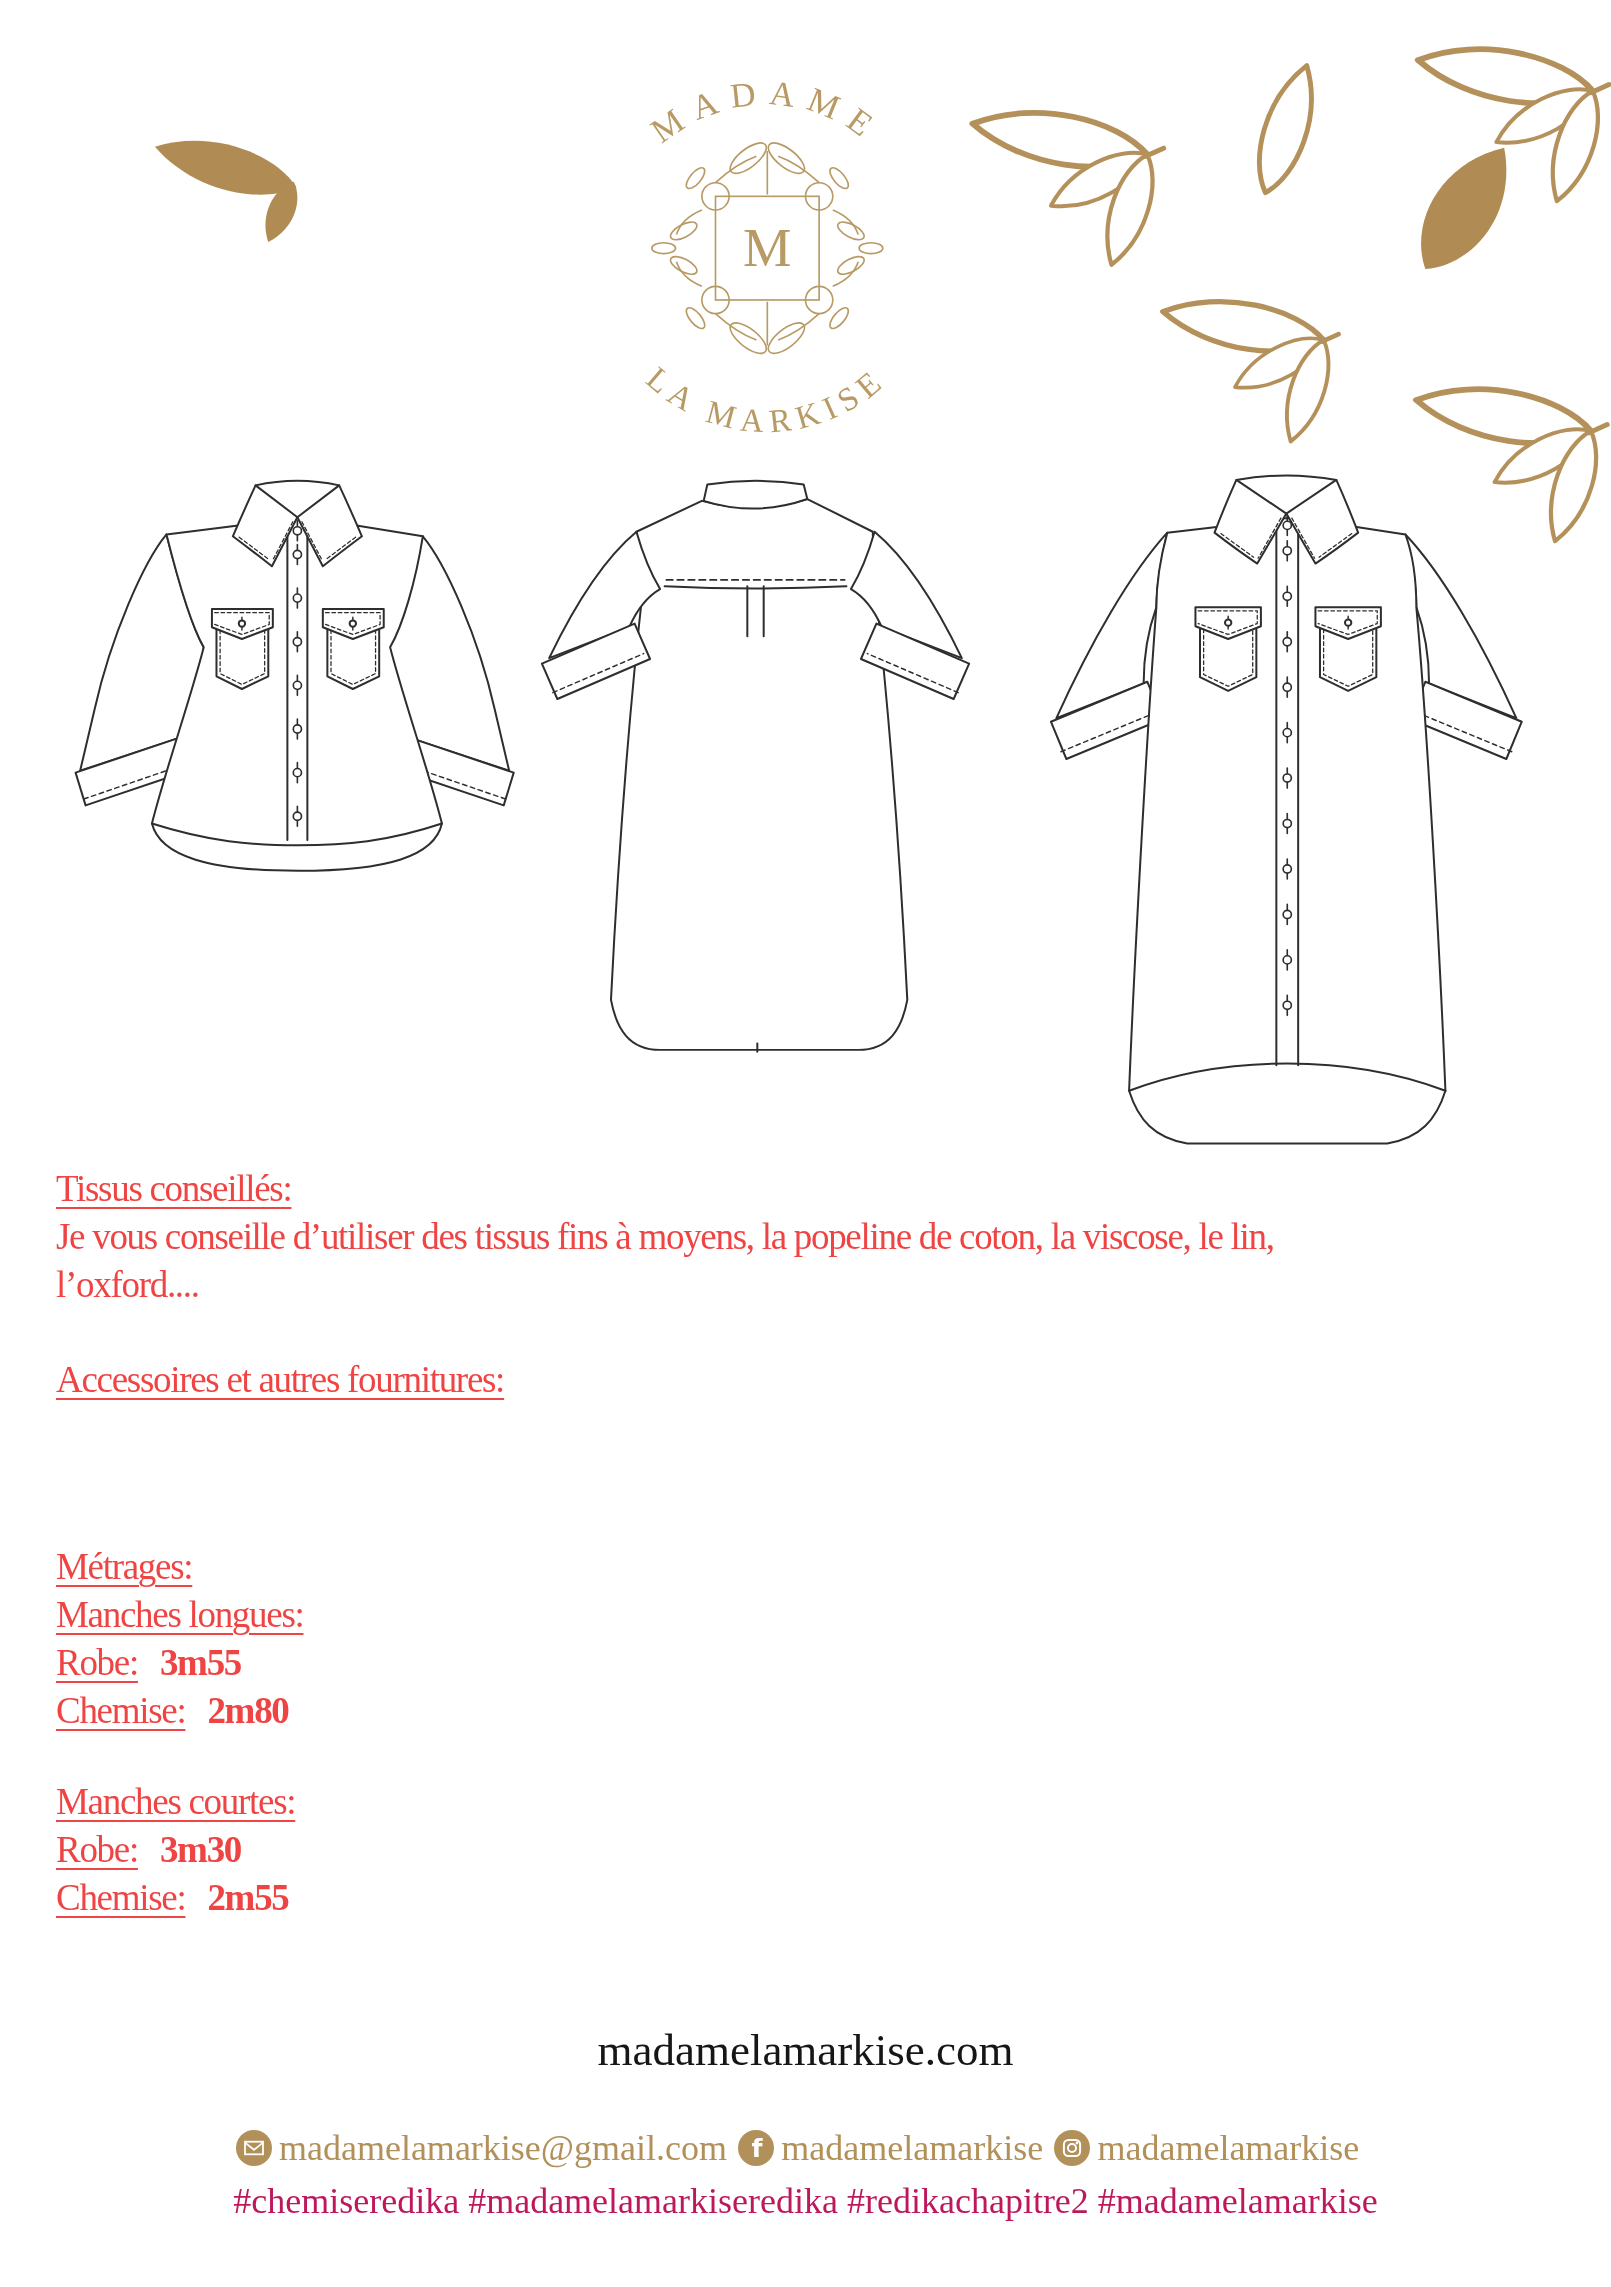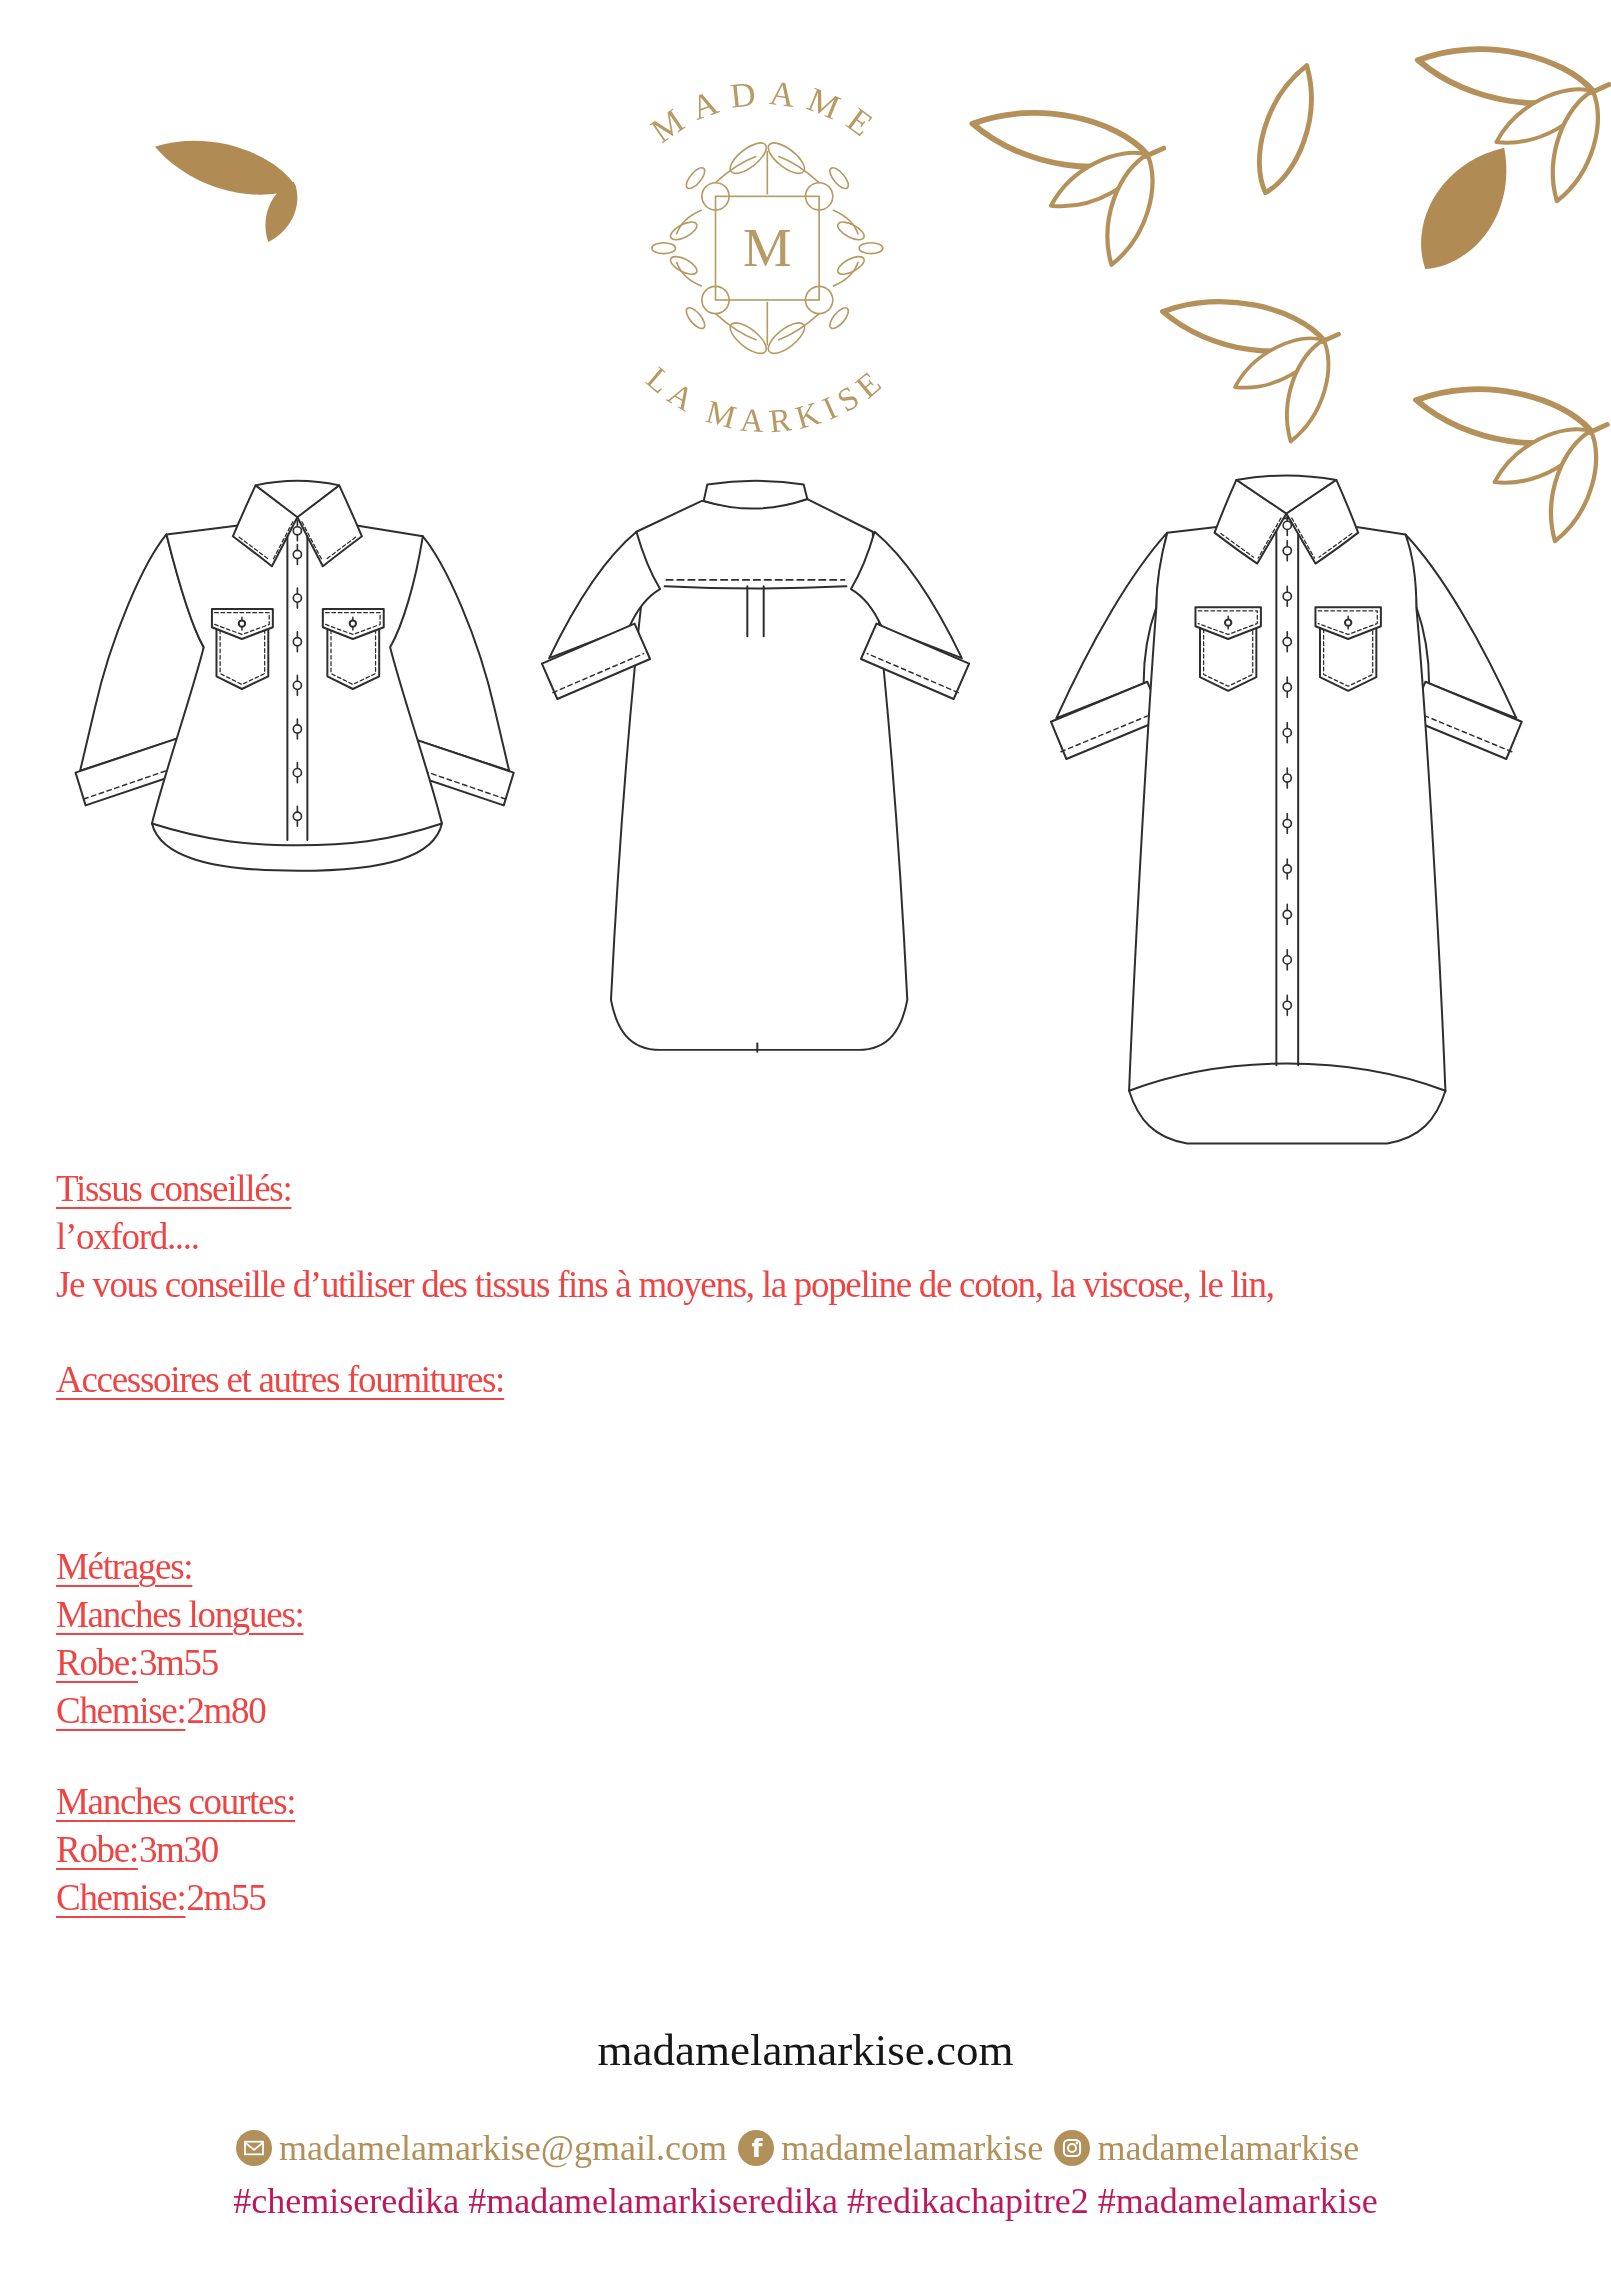--- a/index.html
+++ b/index.html
@@ -2,21 +2,21 @@
 <html style="font-size:14.5px"><head>
 <meta charset="utf-8">
 <style>
   html,body{margin:0;padding:0;}
   body{width:1611px;height:2287px;position:relative;background:#ffffff;overflow:hidden;
        font-family:"Liberation Serif", serif;}
   .art{position:absolute;left:0;top:0;width:1611px;height:2287px;}
   .tb{position:absolute;left:56px;color:#ef4444;font:37px/48px "Liberation Serif", serif;
       letter-spacing:-0.035em;white-space:nowrap;}
   .u{text-decoration:underline;text-decoration-thickness:2px;text-underline-offset:6.4px;}
-  .val{margin-left:1px;}
+  .val{margin-left:22px;font-weight:bold;}
   .site{position:absolute;left:0;right:0;top:2006px;text-align:center;color:#161616;
         font:45px/51px "Liberation Serif", serif;margin-top:19px;}
   .f1{position:absolute;left:0;right:16px;top:2127px;display:flex;justify-content:center;
       align-items:center;gap:11px;color:#b2905a;font:36px/42px "Liberation Serif", serif;}
   .f1 .grp{display:flex;align-items:center;gap:7.3px;}
   .f2{position:absolute;left:0;right:0;top:2180px;text-align:center;color:#be185d;
       font:36px/42px "Liberation Serif", serif;}
   .icn{display:block;width:36px;height:36px;}
 </style>
 </head>
@@ -251,22 +251,22 @@
       <g>
           <circle cx="1416" cy="1106" r="4.5"></circle>
           <path d="M1416,1095 L1416,1101 M1416,1111 L1416,1117"></path>
         </g>
     </g>
   </g>
 </svg>
 
 <div class="tb" style="top:1165px">
   <div><span class="u">Tissus conseillés:</span></div>
+  <div>Je vous conseille d’utiliser des tissus fins à moyens, la popeline de coton, la viscose, le lin,</div>
   <div>l’oxford....</div>
-  <div>Je vous conseille d’utiliser des tissus fins à moyens, la popeline de coton, la viscose, le lin,</div>
 </div>
 
 <div class="tb" style="top:1356px">
   <div><span class="u">Accessoires et autres fournitures:</span></div>
 </div>
 
 <div class="tb" style="top:1543px">
   <div><span class="u">Métrages:</span></div>
   <div><span class="u">Manches longues:</span></div>
   <div><span class="u">Robe:</span><span class="val">3m55</span></div>

